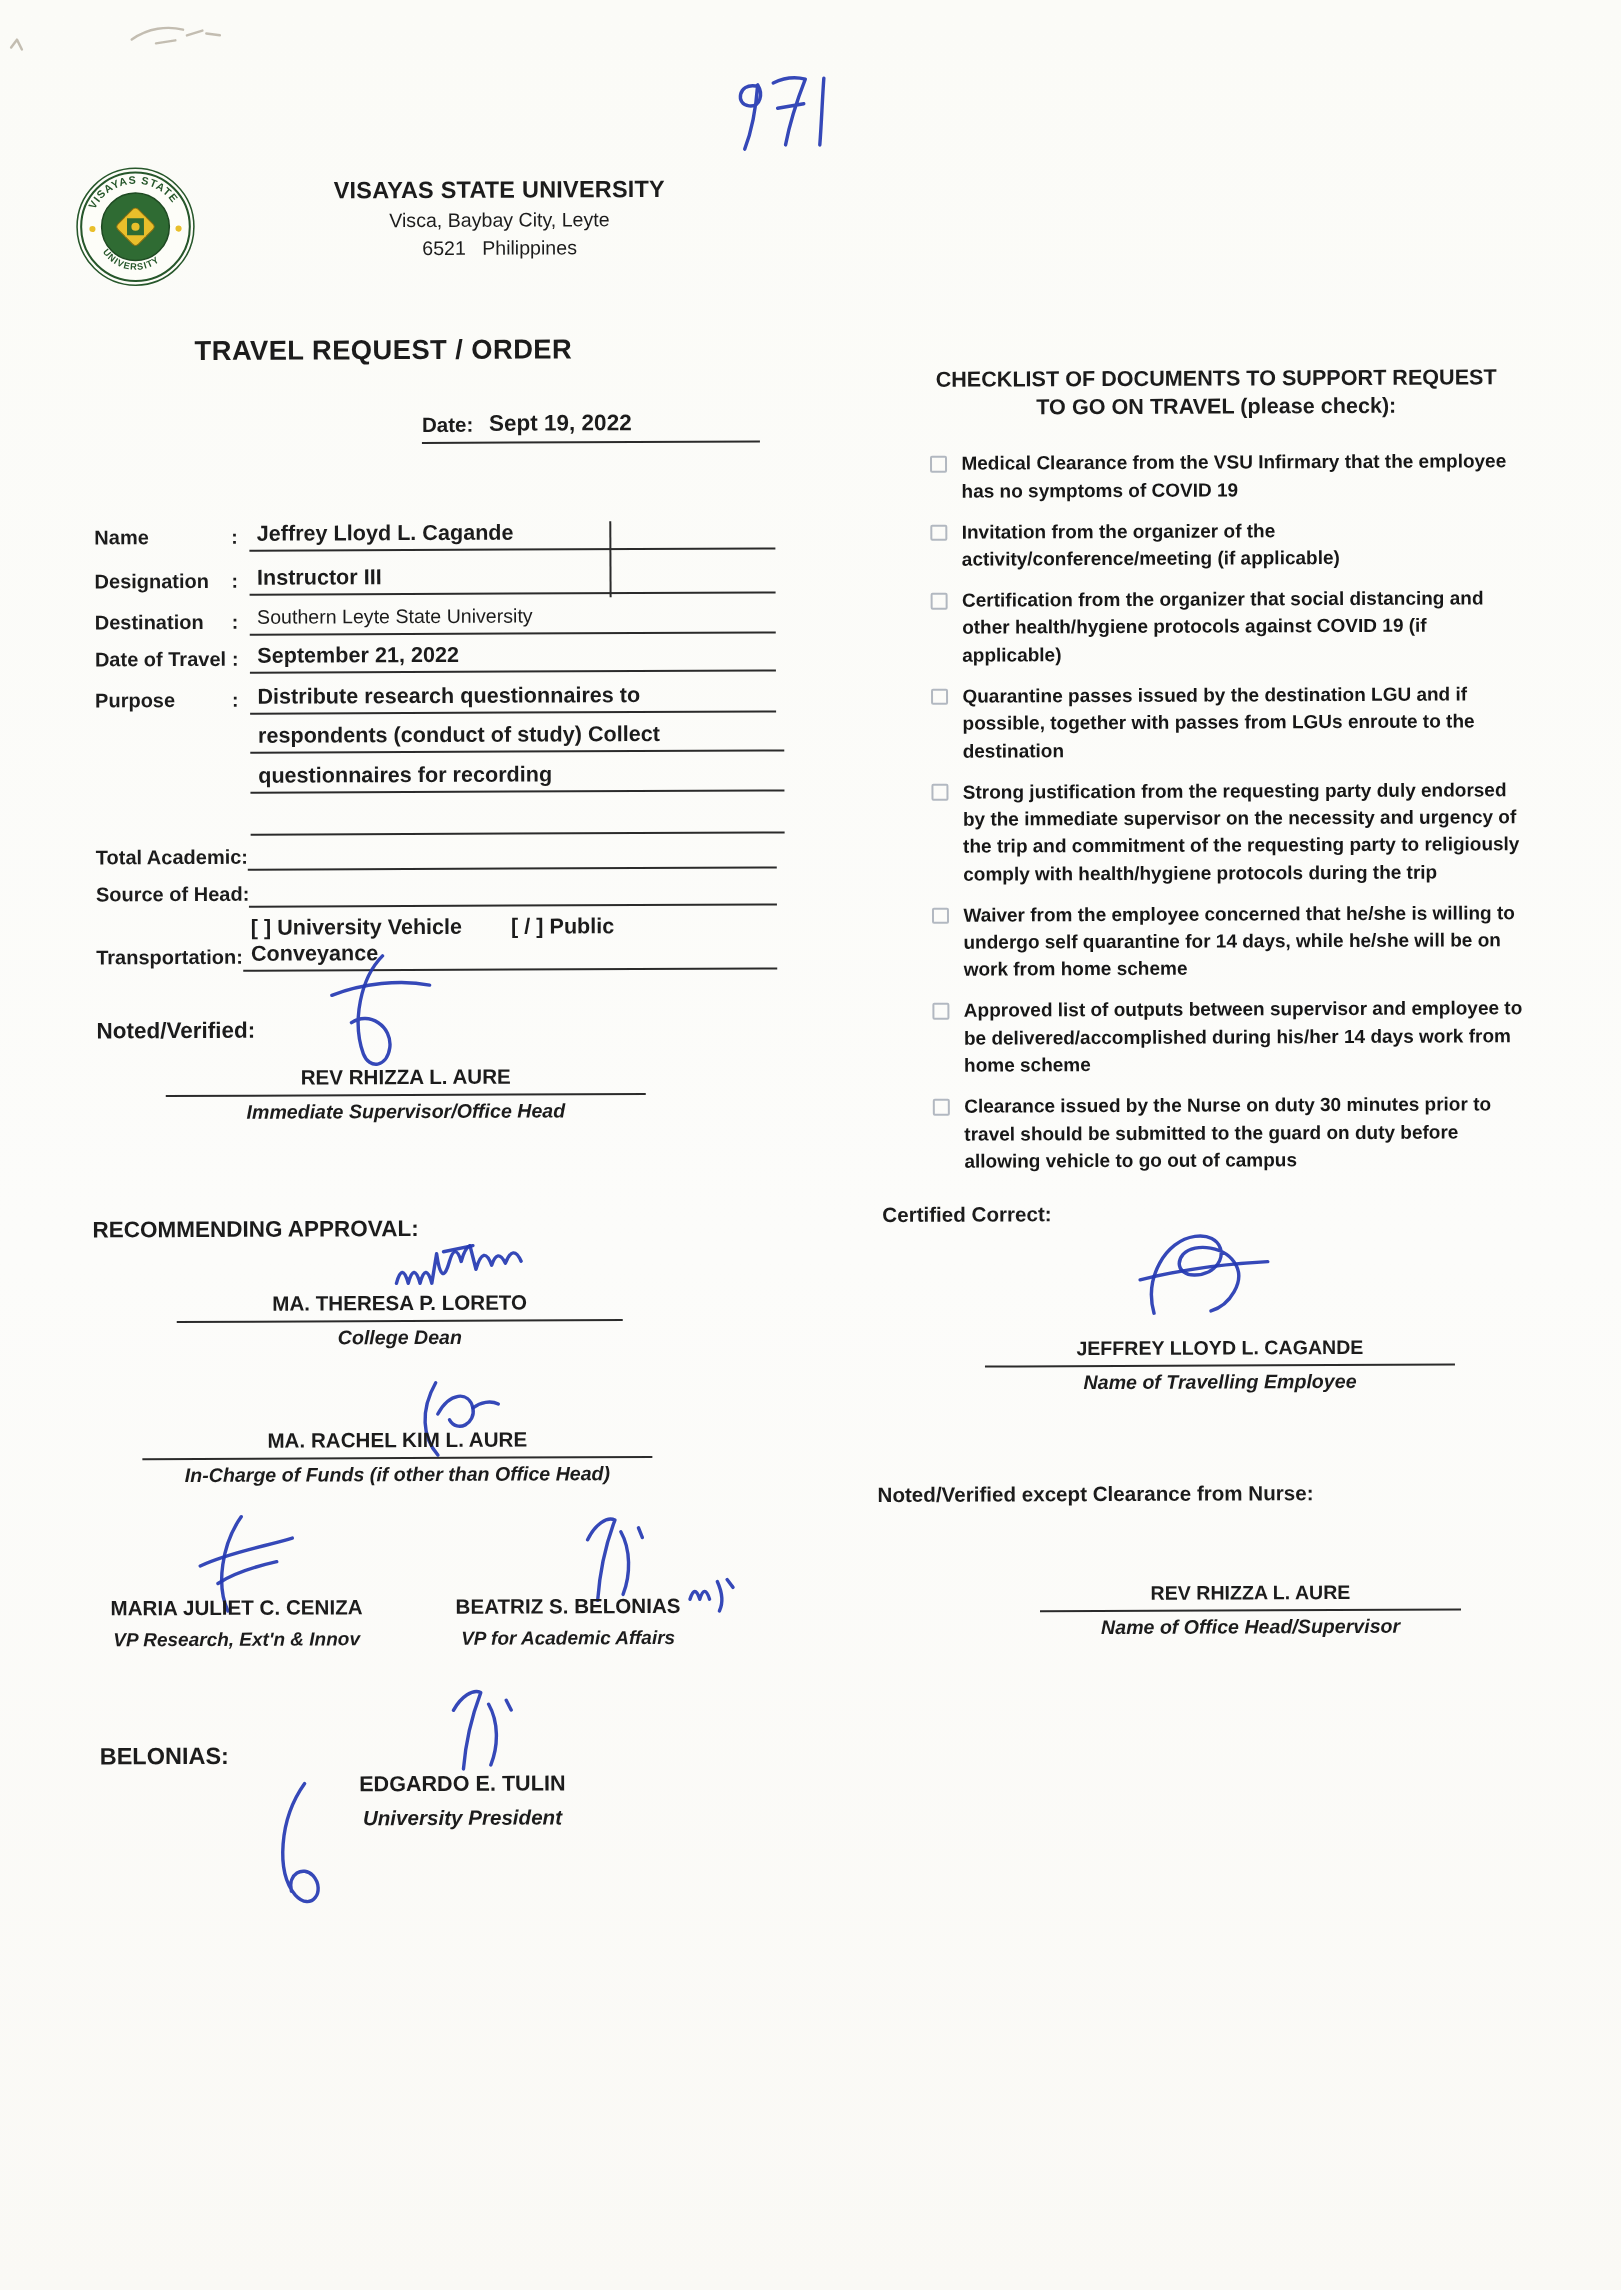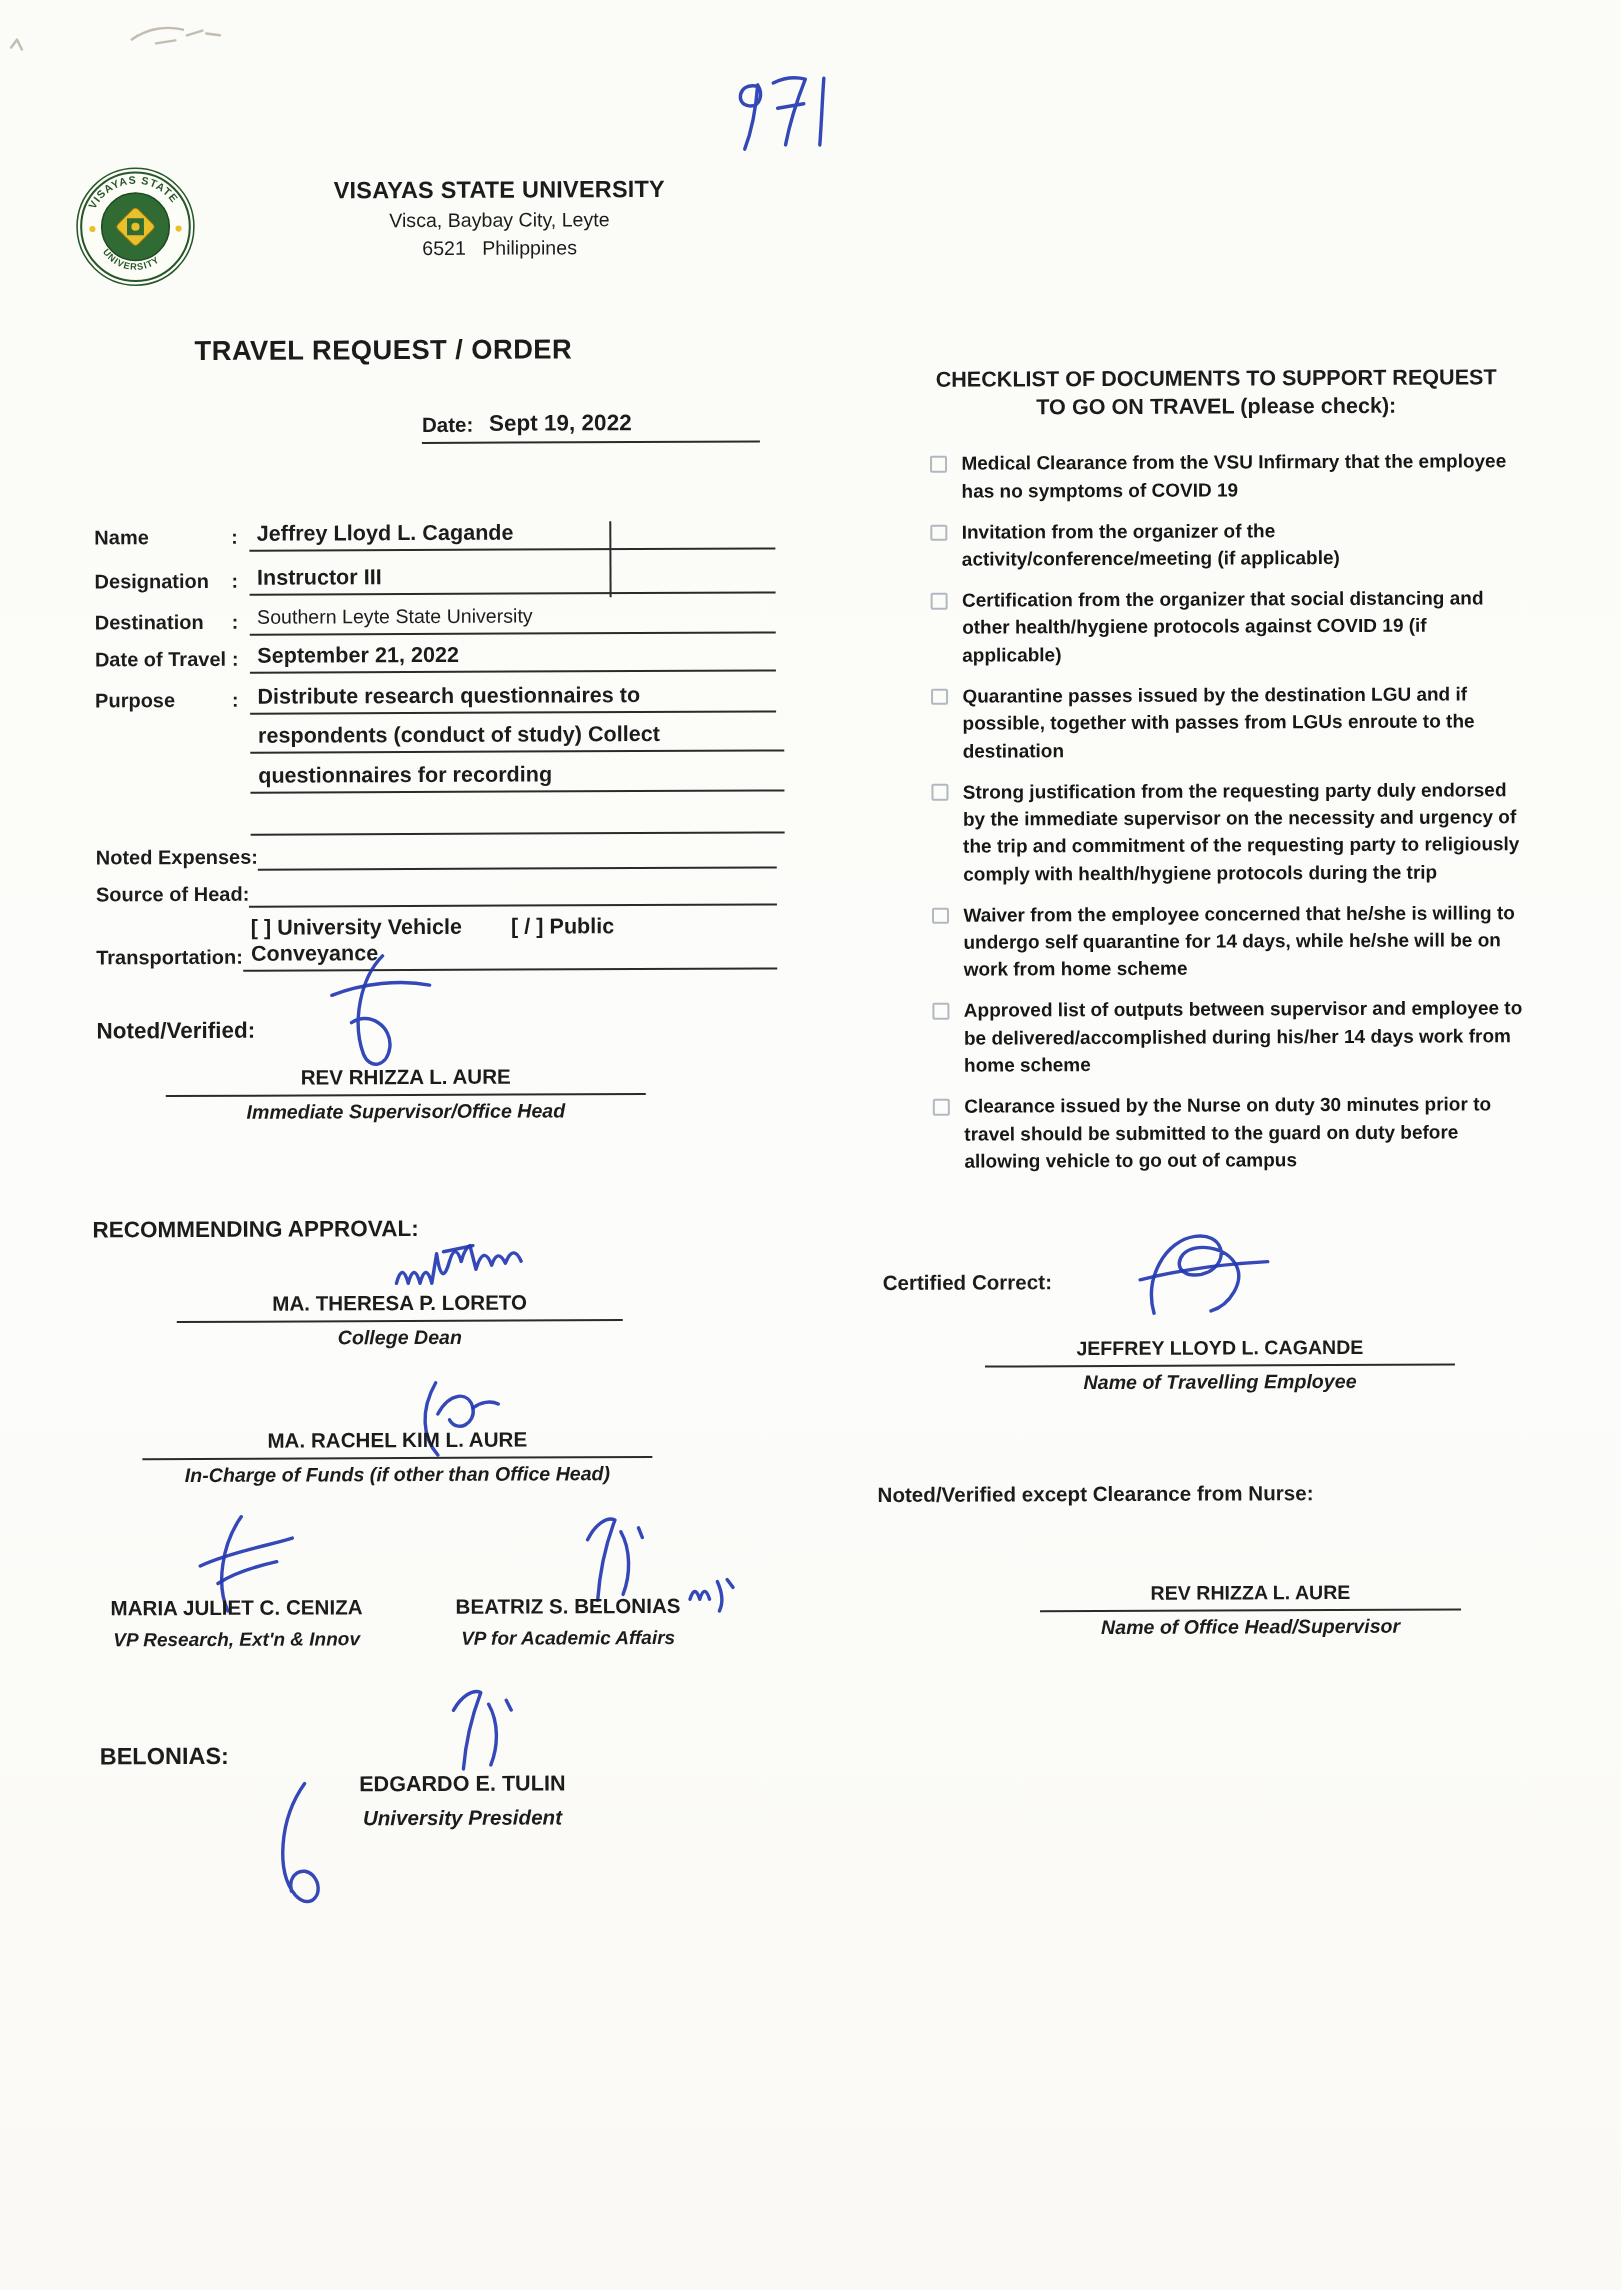--- a/index.html
+++ b/index.html
@@ -141,21 +141,21 @@
   <div class="frow" style="top:682px;">
     <span class="flabel">Purpose</span>
     <span class="fcolon">:</span>
     <span class="fvalue">Distribute research questionnaires to</span>
   </div>
   <div class="cont-line" style="left:248px; top:721px; width:526px;">respondents (conduct of study) Collect</div>
   <div class="cont-line" style="left:248px; top:761px; width:526px;">questionnaires for recording</div>
   <div class="cont-line" style="left:248px; top:802px; width:526px; height:27.4px;"></div>
 
   <div class="frow" style="top:839px;">
-    <span class="flabel flabel-wide">Noted Expenses:</span>
+    <span class="flabel flabel-wide">Total Academic:</span>
     <span class="fvalue"></span>
   </div>
   <div class="frow" style="top:876px;">
     <span class="flabel flabel-wide">Source of Head:</span>
     <span class="fvalue"></span>
   </div>
   <div class="frow" style="top:913px;">
     <span class="flabel flabel-wide">Transportation:</span>
     <span class="fvalue">
       <span class="opt">[  ]   University Vehicle</span>
@@ -279,21 +279,21 @@
         <span class="chk-box"></span>
         <span class="chk-text">Approved list of outputs between supervisor and employee to be delivered/accomplished during his/her 14 days work from home scheme</span>
       </div>
       <div class="chk-item">
         <span class="chk-box"></span>
         <span class="chk-text">Clearance issued by the Nurse on duty 30 minutes prior to travel should be submitted to the guard on duty before allowing vehicle to go out of campus</span>
       </div>
     </div>
   </div>
 
-  <div class="abs b" style="left:878px; top:1272px; font-size:20.6px;">Certified Correct:</div>
+  <div class="abs b" style="left:878px; top:1204px; font-size:20.6px;">Certified Correct:</div>
   <div class="sig" style="left:1110px; top:1221px;">
     <svg width="167" height="120" viewBox="0 0 170 122">
       <path d="M40 96 C 30 60, 52 22, 82 18 C 110 14, 118 42, 96 54 C 74 64, 58 50, 70 36 C 82 24, 114 28, 124 48 C 132 64, 118 88, 98 94"></path>
       <path d="M26 62 C 66 52, 116 46, 156 44"></path>
     </svg>
   </div>
   <div class="signblock" style="left:980px; top:1339px; width:470px;">
     <div class="sname sname-line" style="font-size:19.6px;">JEFFREY LLOYD L. CAGANDE</div>
     <div class="stitle">Name of Travelling Employee</div>
   </div>

